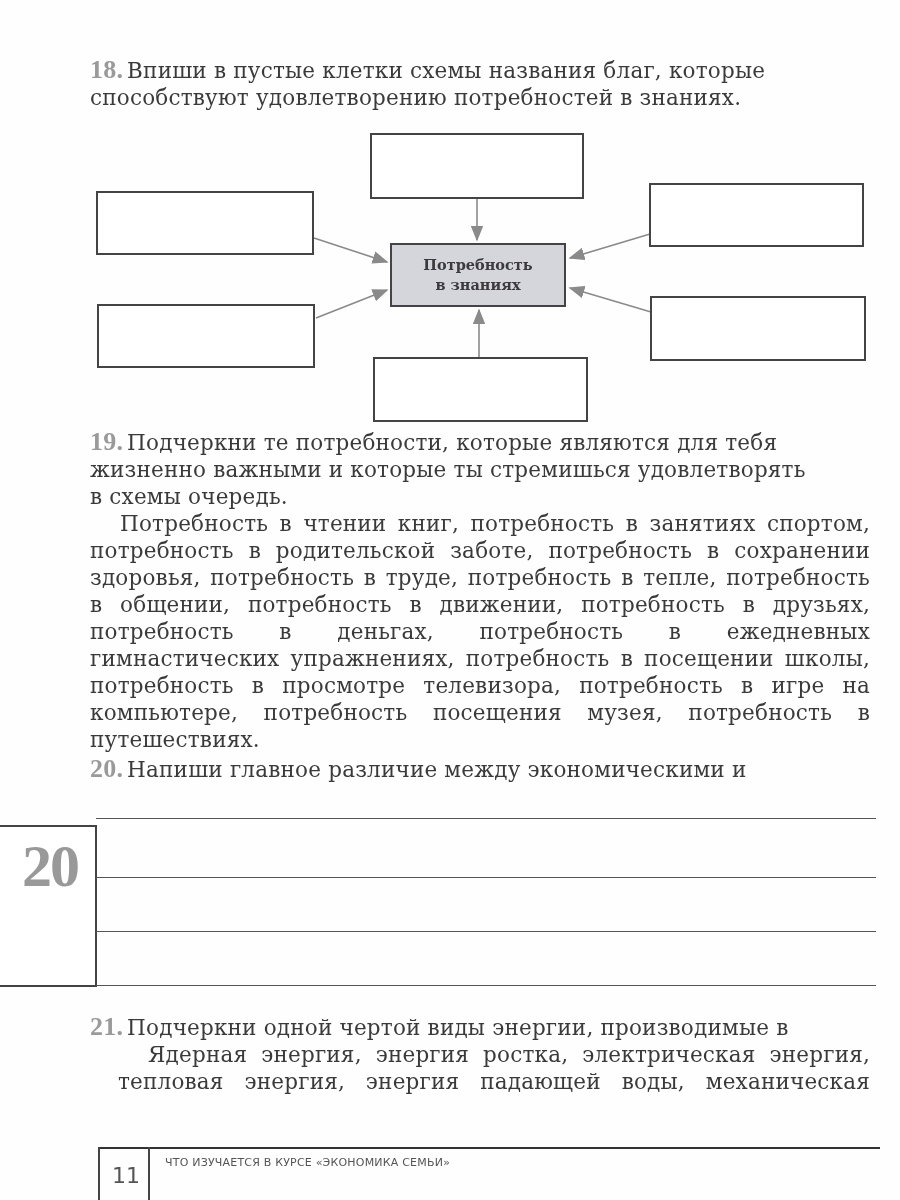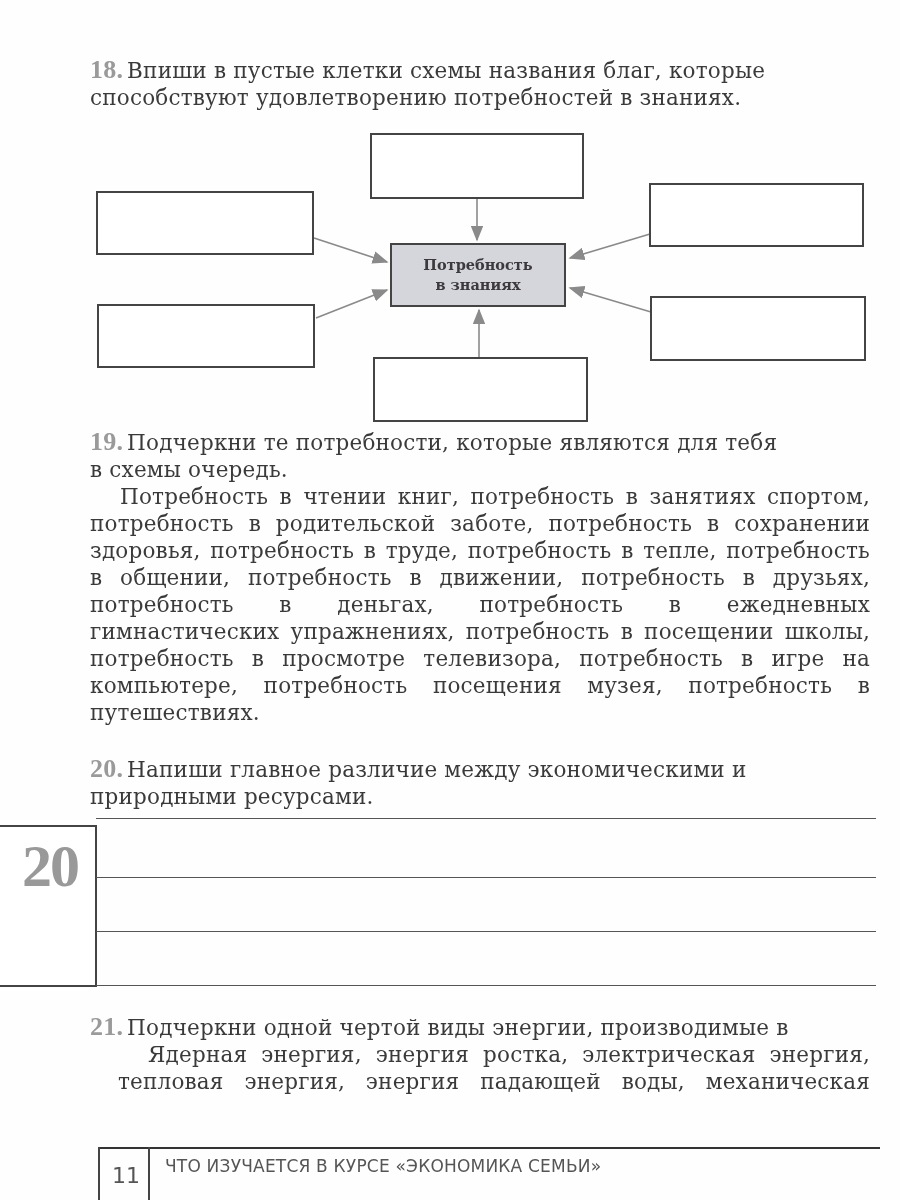--- a/index.html
+++ b/index.html
@@ -44,21 +44,21 @@
     .page-box {
       position: absolute; left: 98px; top: 1147px; width: 52px; height: 60px;
       border: 2px solid #444; border-top: none; box-sizing: border-box;
     }
     .page-num {
       position: absolute; left: 112px; top: 1163px;
       font-family: "DejaVu Sans", "Liberation Sans", sans-serif; font-size: 22px; color: #555;
     }
     .running-head {
       position: absolute; left: 165px; top: 1156px;
-      font-family: "DejaVu Sans", "Liberation Sans", sans-serif; font-size: 17px; color: #555;
+      font-family: "DejaVu Sans", "Liberation Sans", sans-serif; font-size: 11px; color: #555;
       text-transform: uppercase; letter-spacing: 0.2px;
     }
   </style>
 </head>
 <body>
 
 <div class="task-text" style="top:56px;">
   <span class="line"><span class="task-num">18.</span><span>Впиши в пустые клетки схемы названия благ, которые</span></span>
   <span class="line">способствуют удовлетворению потребностей в знаниях.</span>
 </div>
@@ -86,27 +86,27 @@
 <div class="box" style="left:650px; top:296px; width:216px; height:65px;"></div>
 <div class="box" style="left:373px; top:357px; width:215px; height:65px;"></div>
 
 <div class="center-box">
   <span>Потребность</span>
   <span>в знаниях</span>
 </div>
 
 <div class="task-text" style="top:428px;">
   <span class="line"><span class="task-num">19.</span><span>Подчеркни те потребности, которые являются для тебя</span></span>
+  <span class="line">жизненно важными и которые ты стремишься удовлетворять</span>
   <span class="line">в схемы очередь.</span>
   <span class="para" style="hyphens:auto;" lang="ru">Потребность в чтении книг, потребность в занятиях спортом, потребность в родительской заботе, потребность в сохранении здоровья, потребность в труде, потребность в тепле, потребность в общении, потребность в движении, потребность в друзьях, потребность в деньгах, потребность в ежедневных гимнастических упражнениях, потребность в посещении школы, потребность в просмотре телевизора, потребность в игре на компьютере, потребность посещения музея, потребность в путешествиях.</span>
 </div>
 
 <div class="task-text" style="top:755px;">
   <span class="line"><span class="task-num">20.</span><span>Напиши главное различие между экономическими и</span></span>
-  <span class="line">природными ресурсами.</span>
 </div>
 
 <div class="margin-box"></div>
 <div class="margin-num">20</div>
 
 <div class="answer-line" style="top:818px;"></div>
 <div class="answer-line" style="top:877px;"></div>
 <div class="answer-line" style="top:931px;"></div>
 <div class="answer-line" style="top:985px;"></div>
 

